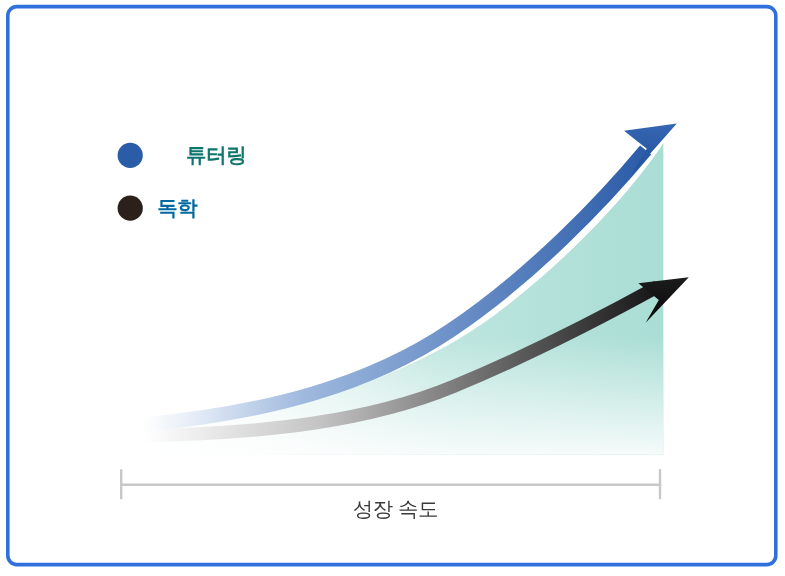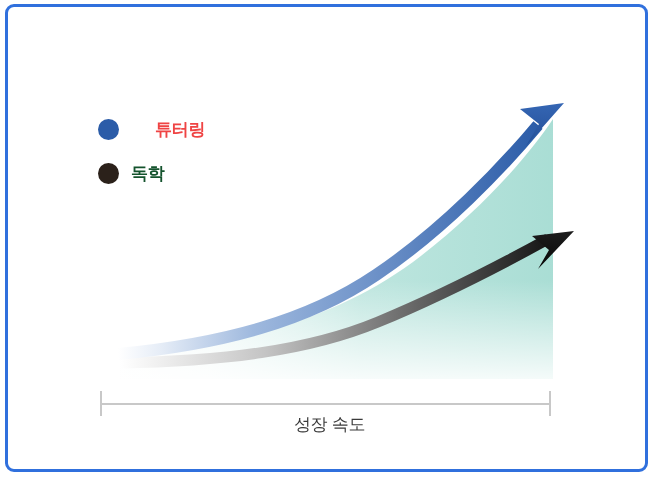--- a/index.html
+++ b/index.html
@@ -165,26 +165,26 @@
         <line x1="92" y1="397" x2="543" y2="397" stroke="#c8c8c8" stroke-width="2"></line>
         <line x1="93" y1="384" x2="93" y2="409" stroke="#c8c8c8" stroke-width="2"></line>
         <line x1="542" y1="384" x2="542" y2="409" stroke="#c8c8c8" stroke-width="2"></line>
       </g>
     </svg>
 
     <div id="legend">
 
       <div class="legend-row">
         <span class="legend-dot" style="background:#2b5ca8;"></span>
-        <span class="legend-label" style="color:#ef4444;margin-left:36px;">튜터링</span>
+        <span class="legend-label" style="color:#0f766e;margin-left:36px;">튜터링</span>
       </div>
 
       <div class="legend-row">
         <span class="legend-dot" style="background:#2b211a;"></span>
-        <span class="legend-label" style="color:#14532d;">독학</span>
+        <span class="legend-label" style="color:#0369a1;">독학</span>
       </div>
 
     </div>
 
     <div id="axis-caption">성장 속도</div>
 
   </div>
 </div>
 
 </body></html>

